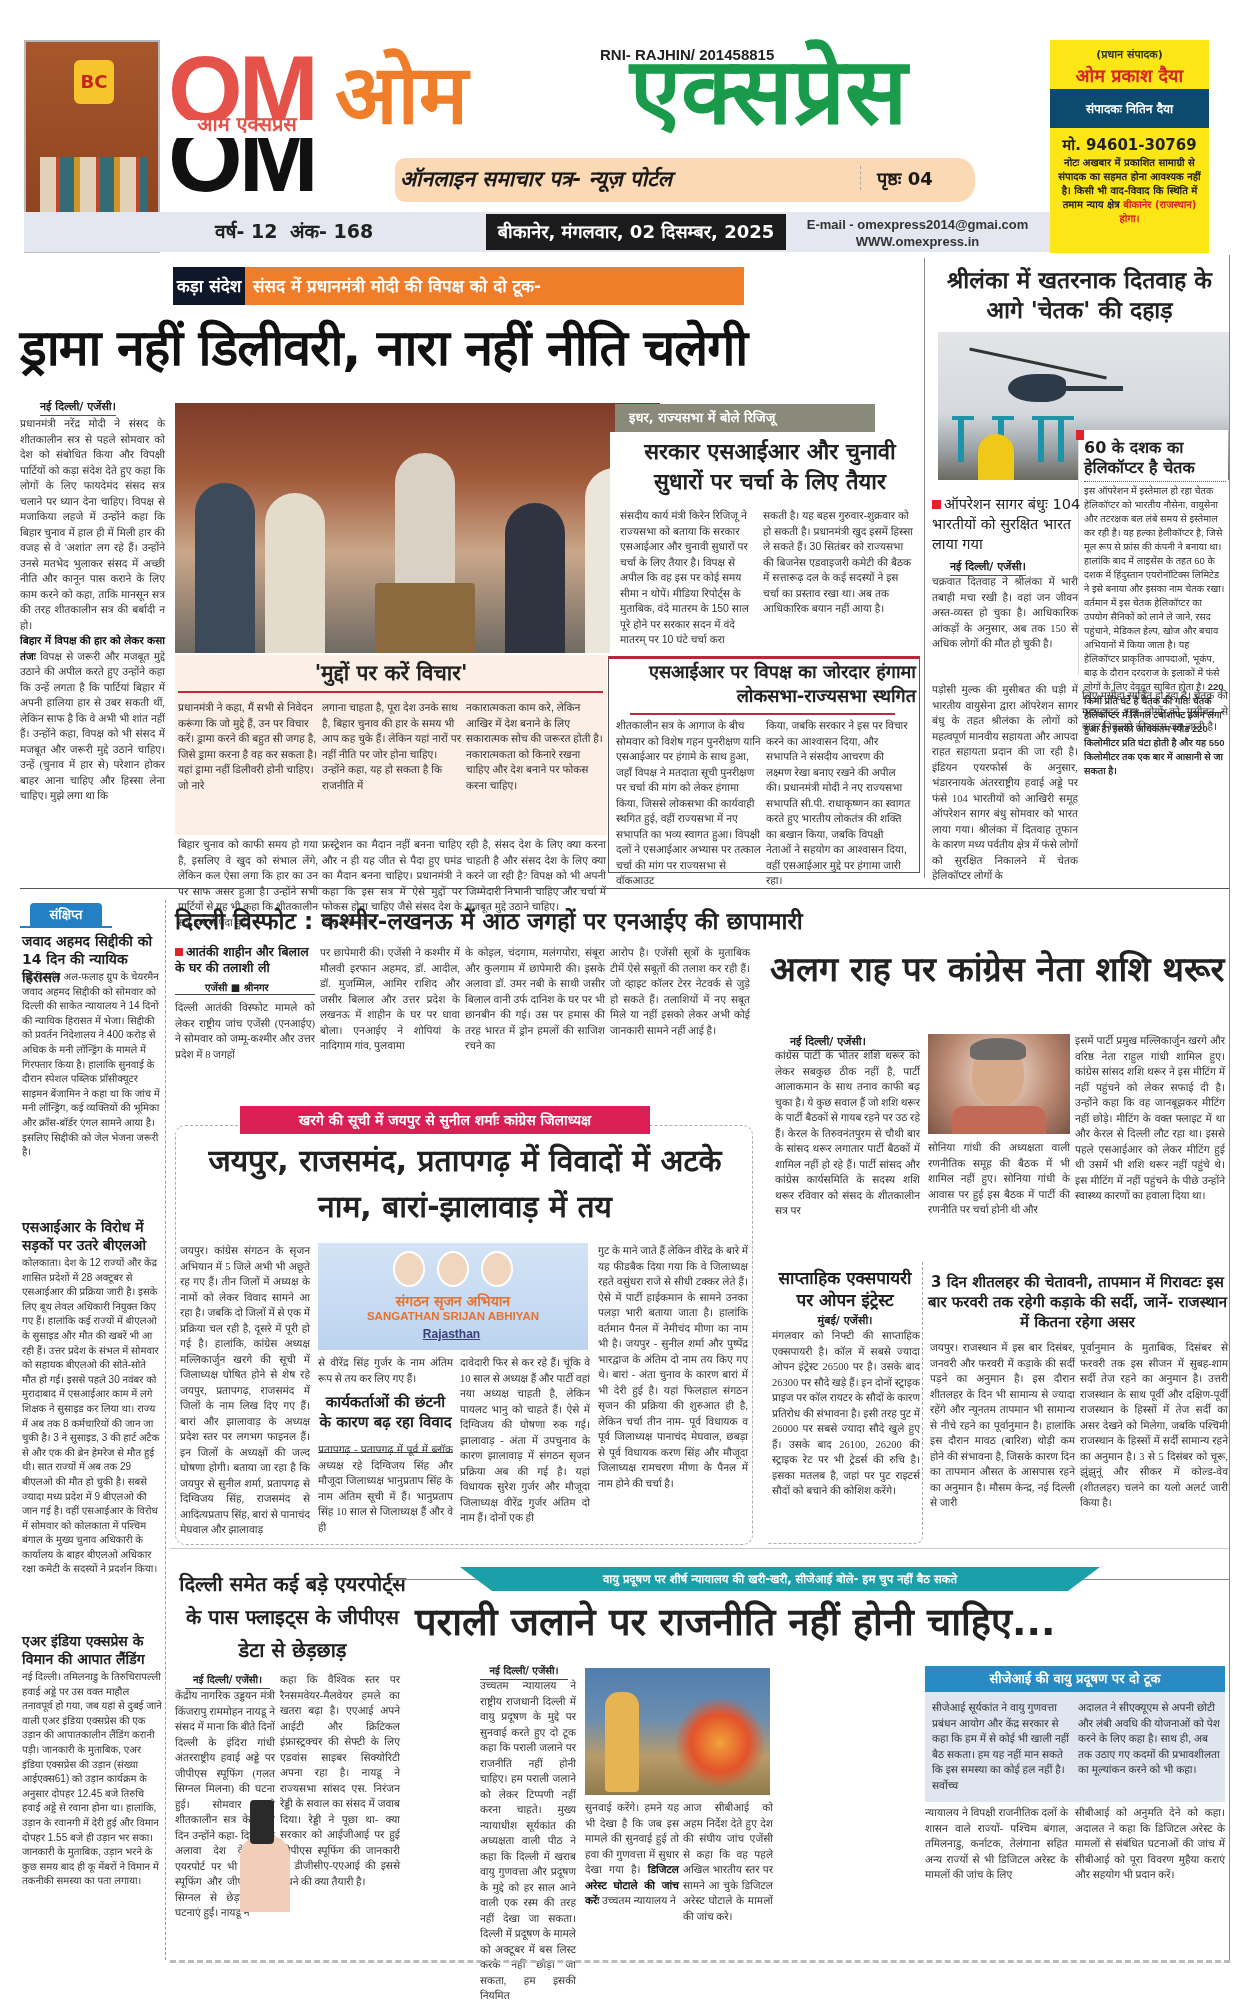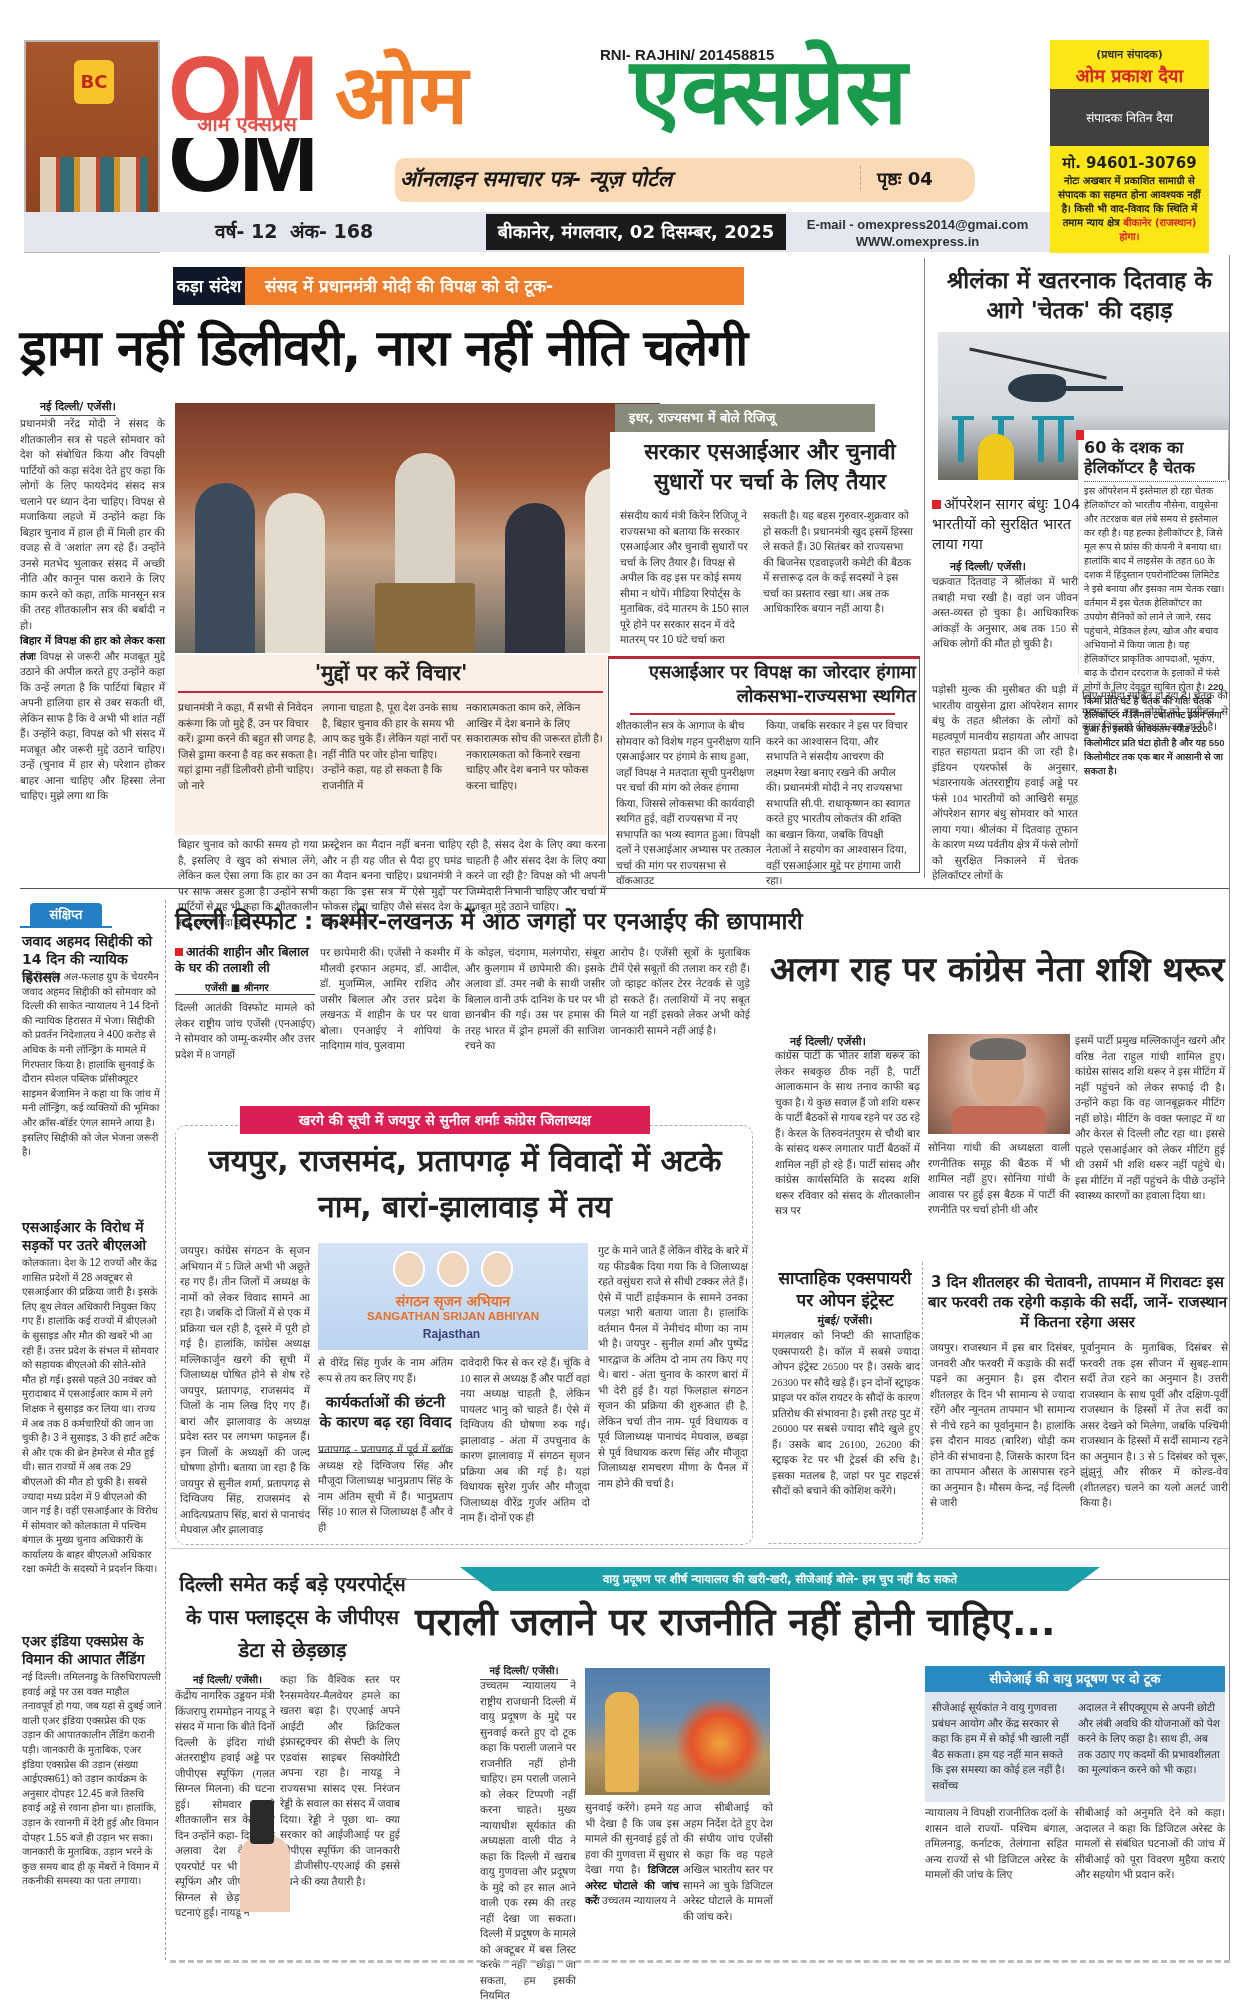--- a/index.html
+++ b/index.html
@@ -25,28 +25,28 @@
   #tagline { left: 400px; top: 164px; font-size: 21px; font-style: italic; font-weight: bold; color: #1a1a1a; }
   #page-no { left: 860px; top: 166px; font-size: 18px; font-weight: bold; color:#1a1a1a; border-left: 1px dashed #aaa; padding-left: 16px; }
   #info-strip { left: 24px; top: 212px; width: 1150px; height: 40px; background: #e4e6f0; }
   #year { left: 215px; top: 218px; font-size: 19px; font-weight: bold; }
   #issue { left: 290px; top: 218px; font-size: 19px; font-weight: bold; }
   #date-box { left: 486px; top: 214px; width: 300px; height: 36px; background: #1b1b1b; color: #fff; font-size: 18px; font-weight: bold; text-align:center; line-height: 36px; }
   #contact { left: 800px; top: 216px; width: 235px; font-family:"Liberation Sans", sans-serif; font-size: 13px; font-weight: bold; color:#333; text-align:center; line-height: 17px; }
   #editor-box { left: 1050px; top: 40px; width: 159px; height: 213px; background: #fde616; text-align: center; }
   #editor-box .lbl { font-size: 11px; font-weight:bold; color:#333; margin-top:6px; }
   #editor-box .name { font-size: 18px; font-weight:bold; color:#d8232a; margin-top:2px; }
-  #editor-box .ed { background:#404040; color:#fff; font-size:12px; font-weight:normal; padding:20px 0; margin-top:2px; }
+  #editor-box .ed { background:#0c4a6e; color:#fff; font-size:12px; font-weight:bold; padding:11px 0; margin-top:2px; }
   #editor-box .ph { font-size: 15px; font-weight:bold; color:#222; margin-top:6px; }
   #editor-box .note { font-size: 10px; font-weight:bold; color:#222; line-height: 14px; padding:2px 6px; }
   #editor-box .note .red { color:#d8232a; }
 
   
   #kicker-red { left: 173px; top: 267px; width: 72px; height: 38px; background:#0f172a; color:#fff; font-size:17px; font-weight:bold; text-align:center; line-height:38px; }
-  #kicker-orange { left: 245px; top: 267px; width: 499px; height: 38px; background:#ef7d2a; color:#fff; font-size:17px; font-weight:bold; padding-left:20px; line-height:38px; }
+  #kicker-orange { left: 245px; top: 267px; width: 499px; height: 38px; background:#ef7d2a; color:#fff; font-size:17px; font-weight:bold; padding-left:8px; line-height:38px; }
   #lead-headline { left: 20px; top: 308px; width: 900px; font-size: 50px; font-weight:bold; color:#111; line-height: 80px; letter-spacing:-1px; }
   #lead-dateline { left: 40px; top: 398px; font-size: 11px; font-weight:bold; border-bottom: 1px solid #555; padding-bottom: 2px; }
   #lead-col1 { left: 20px; top: 416px; width: 145px; }
   #lead-photo { left: 175px; top: 403px; width: 485px; height: 250px; background: linear-gradient(180deg,#7d3b2a 0%,#a05a3a 30%,#caa78a 60%,#6f6a63 100%); overflow:hidden; }
   .person { position:absolute; bottom:0; width:60px; border-radius: 30px 30px 0 0; }
   #podium { position:absolute; left:200px; bottom:0; width:100px; height:70px; background:#8c6a40; border-radius:4px 4px 0 0; }
   #kicker-gray { left: 615px; top: 404px; width: 260px; height: 28px; background:#8a8a7a; color:#fff; font-size:13px; font-weight:bold; padding-left:14px; line-height:28px; }
   #side1-box { left: 610px; top: 432px; width: 310px; height: 222px; background:#fff; }
   #side1-head { left: 620px; top: 437px; width: 300px; font-size: 22px; font-weight:bold; color:#222; line-height: 30px; text-align:center; }
   #side1-c1 { left: 620px; top: 508px; width: 135px; }
@@ -108,21 +108,21 @@
 
   #kh-box { left: 175px; top: 1125px; width: 578px; height: 420px; border: 1px dashed #aaa; border-radius: 10px; }
   #kh-kicker { left: 240px; top: 1106px; width: 410px; height: 28px; background:#db1f54; color:#fff; font-size:14px; font-weight:bold; text-align:center; line-height:28px; }
   #kh-head { left: 180px; top: 1138px; width: 570px; font-size: 30px; font-weight:bold; line-height: 46px; text-align:center; }
   #kh-c1 { left: 180px; top: 1243px; width: 130px; }
   #kh-banner { left: 318px; top: 1243px; width: 270px; height: 107px; background: linear-gradient(180deg,#d4e3f5,#bcd4f0); text-align:center; }
   #kh-banner .faces { position:absolute; left:75px; top:8px; width:120px; height:36px; }
   #kh-banner .face { position:absolute; top:0; width:32px; height:36px; border-radius:50%; background:#f0d6bf; border:2px solid #fff; }
   #kh-banner .hi { position:absolute; left:0; right:0; top:48px; color:#e9712c; font-size:14px; font-weight:bold; }
   #kh-banner .en { position:absolute; left:0; right:0; top:67px; color:#e9712c; font-size:11.5px; font-weight:bold; font-family:"Liberation Sans", sans-serif; }
-  #kh-banner .st { position:absolute; left:0; right:3px; top:84px; color:#3a3f78; font-size:12px; font-weight:bold; font-family:"Liberation Sans", sans-serif; }
+  #kh-banner .st { position:absolute; left:0; right:3px; top:84px; color:#3a3f78; font-size:12px; font-weight:bold; font-family:"Liberation Sans", sans-serif;text-decoration:underline; }
   #kh-c2a { left: 318px; top: 1355px; width: 135px; }
   #kh-sub { left: 318px; top: 1392px; width: 135px; font-size: 15px; font-weight:bold; text-align:center; line-height: 20px; border-bottom:1px solid #444; padding-bottom:20px; }
   #kh-c2b { left: 318px; top: 1442px; width: 135px; }
   #kh-c3 { left: 460px; top: 1355px; width: 130px; }
   #kh-c4 { left: 598px; top: 1243px; width: 150px; }
 
   #tharoor-head { left: 770px; top: 948px; width: 460px; font-size: 34px; font-weight:bold; line-height: 42px; white-space: nowrap; }
   #tharoor-dateline { left: 790px; top: 1033px; font-size: 11px; font-weight:bold; border-bottom: 1px solid #444; padding-bottom:2px; width:125px; }
   #tharoor-c1 { left: 775px; top: 1048px; width: 145px; }
   #tharoor-photo { left: 928px; top: 1034px; width: 142px; height: 100px; background: radial-gradient(circle at 50% 40%,#eadbd0 0%,#d9b8a6 30%,#b98770 60%,#7a5445 100%); overflow:hidden; }

